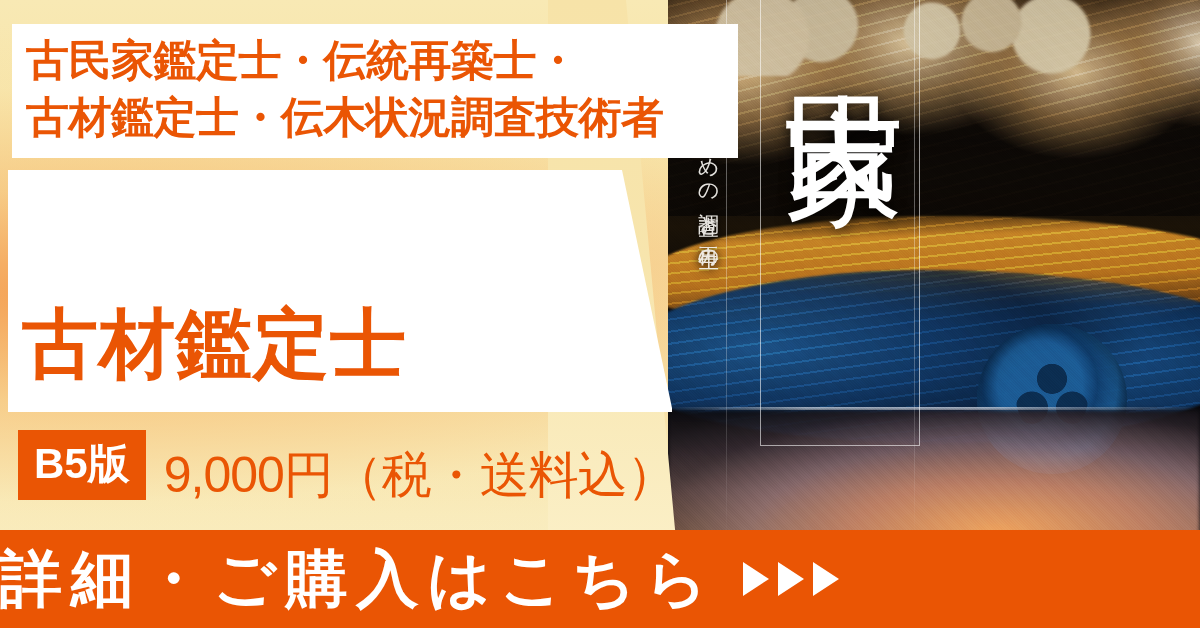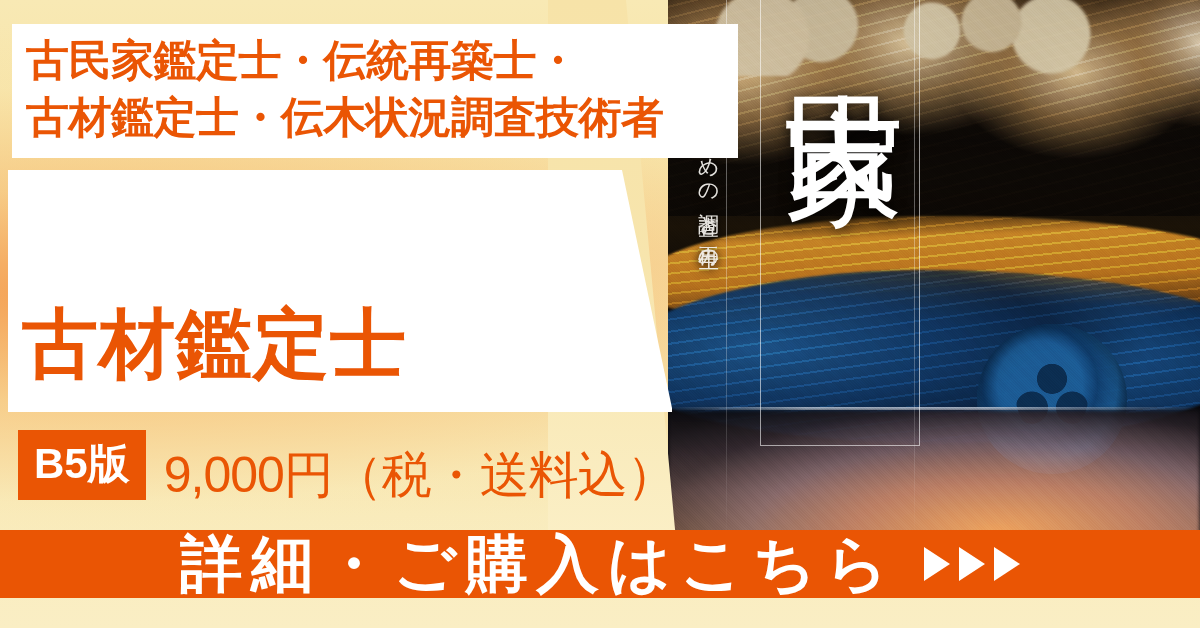--- a/index.html
+++ b/index.html
@@ -193,23 +193,23 @@
   }
   .price-text{
     color:#ea5504;font-weight:500;
     font-size:50px;line-height:1;letter-spacing:-1px;
     white-space:nowrap;
     margin-top:36px;
   }
 
   
   .cta-bar{
-    position:absolute;left:0;top:530px;width:1200px;height:68px;
+    position:absolute;left:0;top:530px;width:1200px;height:98px;
     background:#ea5504;
-    display:flex;align-items:center;justify-content:center;
+    display:flex;align-items:center;justify-content:flex-start;
   }
   .cta-inner{display:flex;align-items:center;gap:26px;}
   .cta-text{
     color:#fff;font-weight:700;
     font-size:62px;line-height:1;letter-spacing:9px;
     white-space:nowrap;
   }
   .cta-arrows{display:flex;align-items:center;gap:9px;}
   .cta-arrows span{
     display:block;width:0;height:0;

